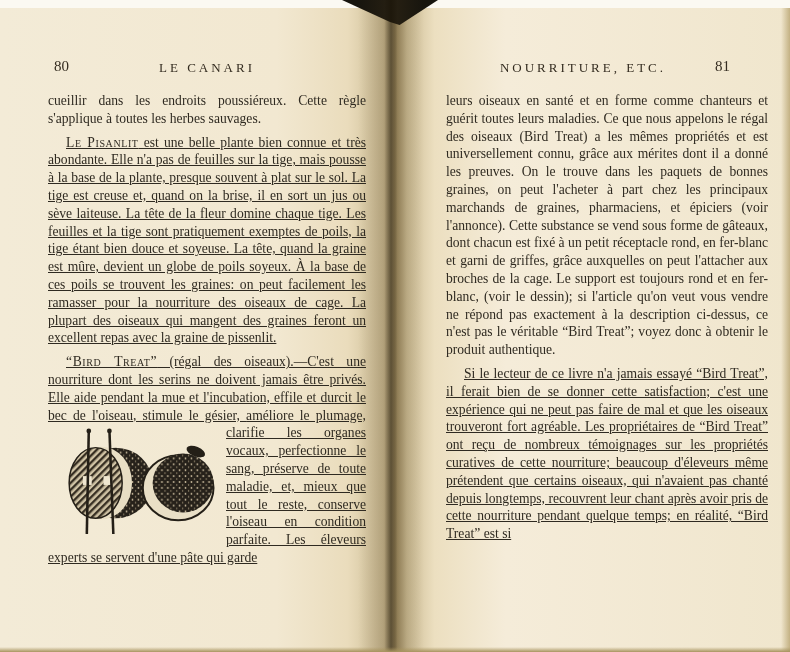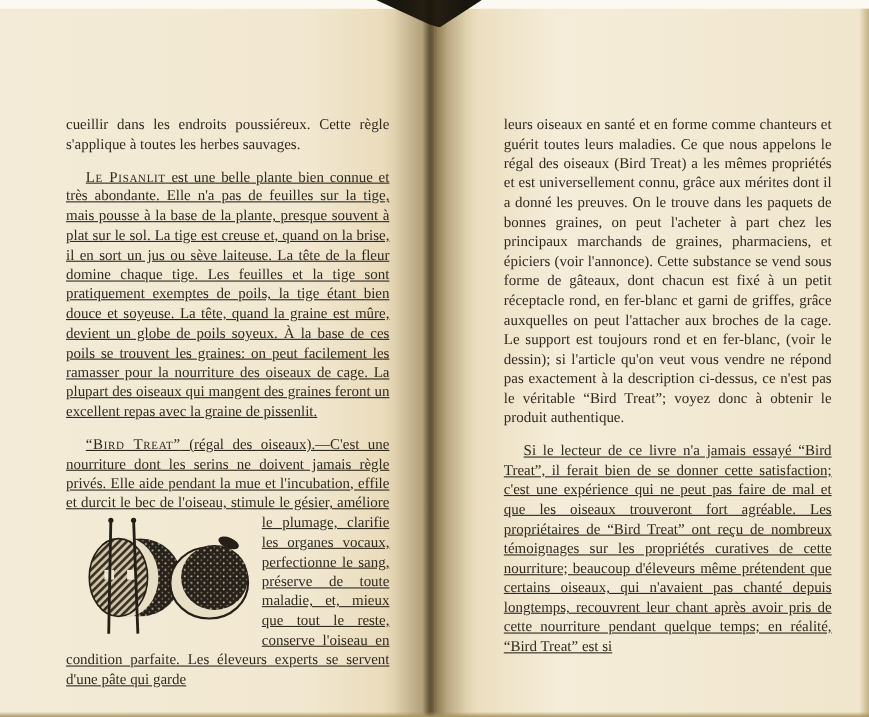--- a/index.html
+++ b/index.html
@@ -29,48 +29,52 @@
   .header-right{left:422px;width:322px;}
   .running-title{display:block;text-align:center;font-size:13px;letter-spacing:3px;}
   .page-num{position:absolute;top:-2px;font-size:15px;letter-spacing:0;}
   .header-left .page-num{left:6px;}
   .header-right .page-num{right:14px;}
 
   .page-body{position:absolute;top:92px;font-size:13.6px;line-height:17.8px;
     text-align:justify;color:#2f2a21;}
   .body-left{left:48px;width:318px;}
   .body-right{left:446px;width:322px;}
-  .page-body p{margin:12px;}
+  .page-body p{margin:0;}
   .page-body p + p{margin-top:6px;text-indent:18px;text-decoration:underline;}
   .sc{font-variant:small-caps;letter-spacing:.6px;}
 
   .illus{float:left;width:168px;height:110px;margin:3px 10px 2px 0;}
   .illus svg{display:block;width:100%;height:100%;}
 </style>
 </head>
 <body>
 
 <div class="scan">
 
   <div class="leaf leaf-left"></div>
   <div class="leaf leaf-right"></div>
   <div class="top-strip"></div>
   <div class="top-wedge"></div>
   <div class="gutter"></div>
 
+  <div class="page-header header-left">
+    <span class="page-num">80</span>
+    <span class="running-title">LE CANARI</span>
+  </div>
 
   <div class="page-body body-left">
     <p>
       <span>cueillir dans les endroits poussiéreux.  Cette règle s'applique à toutes les herbes sauvages.</span>
     </p>
     <p>
       <span class="sc">Le Pisanlit</span><span> est une belle plante bien connue et très abondante.  Elle n'a pas de feuilles sur la tige, mais pousse à la base de la plante, presque souvent à plat sur le sol.  La tige est creuse et, quand on la brise, il en sort un jus ou sève laiteuse.  La tête de la fleur domine chaque tige.  Les feuilles et la tige sont pratiquement exemptes de poils, la tige étant bien douce et soyeuse.  La tête, quand la graine est mûre, devient un globe de poils soyeux.  À la base de ces poils se trouvent les graines: on peut facilement les ramasser pour la nourriture des oiseaux de cage.  La plupart des oiseaux qui mangent des graines feront un excellent repas avec la graine de pissenlit.</span>
     </p>
     <p>
-      <span class="sc">“Bird Treat”</span><span> (régal des oiseaux).—C'est une nourriture dont les serins ne doivent jamais règle privés.  Elle aide pendant la mue et l'incubation, effile et durcit le bec de l'oiseau, stimule le gésier, </span><span class="illus">
+      <span class="sc">“Bird Treat”</span><span> (régal des oiseaux).—C'est une nourriture dont les serins ne doivent jamais être privés.  Elle aide pendant la mue et l'incubation, effile et durcit le bec de l'oiseau, stimule le gésier, </span><span class="illus">
           <svg viewBox="0 0 170 112" xmlns="http://www.w3.org/2000/svg">
         <defs>
           <pattern id="sp" width="6" height="6" patternUnits="userSpaceOnUse">
             <rect width="6" height="6" fill="#26211a"></rect>
             <circle cx="1.5" cy="2" r="0.9" fill="#cbbd9e"></circle>
             <circle cx="4.6" cy="5" r="0.7" fill="#a89a7c"></circle>
           </pattern>
           <pattern id="ht" width="5" height="5" patternUnits="userSpaceOnUse" patternTransform="rotate(45)">
             <rect width="5" height="5" fill="#cfc2a4"></rect>
             <rect width="2.4" height="5" fill="#362e22"></rect>
@@ -88,20 +92,24 @@
         <circle cx="62" cy="4" r="2.4" fill="#241f17"></circle>
 
         <ellipse cx="132" cy="62" rx="36" ry="33" fill="#e9dfc6" stroke="#241f17" stroke-width="2"></ellipse>
         <ellipse cx="137" cy="57" rx="31" ry="30" fill="url(#sp)"></ellipse>
         <ellipse cx="150" cy="25" rx="10" ry="5" fill="#241f17" transform="rotate(22 150 25)"></ellipse>
       </svg>
         </span><span>améliore le plumage, clarifie les organes vocaux, perfectionne le sang, préserve de toute maladie, et, mieux que tout le reste, conserve l'oiseau en condition parfaite.  Les éleveurs experts se servent d'une pâte qui garde</span>
     </p>
   </div>
 
+  <div class="page-header header-right">
+    <span class="running-title">NOURRITURE, ETC.</span>
+    <span class="page-num">81</span>
+  </div>
 
   <div class="page-body body-right">
     <p>
       <span>leurs oiseaux en santé et en forme comme chanteurs et guérit toutes leurs maladies.  Ce que nous appelons le régal des oiseaux (Bird Treat) a les mêmes propriétés et est universellement connu, grâce aux mérites dont il a donné les preuves.  On le trouve dans les paquets de bonnes graines, on peut l'acheter à part chez les principaux marchands de graines, pharmaciens, et épiciers (voir l'annonce).  Cette substance se vend sous forme de gâteaux, dont chacun est fixé à un petit réceptacle rond, en fer-blanc et garni de griffes, grâce auxquelles on peut l'attacher aux broches de la cage.  Le support est toujours rond et en fer-blanc, (voir le dessin); si l'article qu'on veut vous vendre ne répond pas exactement à la description ci-dessus, ce n'est pas le véritable “Bird Treat”; voyez donc à obtenir le produit authentique.</span>
     </p>
     <p>
       <span>Si le lecteur de ce livre n'a jamais essayé “Bird Treat”, il ferait bien de se donner cette satisfaction; c'est une expérience qui ne peut pas faire de mal et que les oiseaux trouveront fort agréable.  Les propriétaires de “Bird Treat” ont reçu de nombreux témoignages sur les propriétés curatives de cette nourriture; beaucoup d'éleveurs même prétendent que certains oiseaux, qui n'avaient pas chanté depuis longtemps, recouvrent leur chant après avoir pris de cette nourriture pendant quelque temps; en réalité, “Bird Treat” est si</span>
     </p>
   </div>
 

